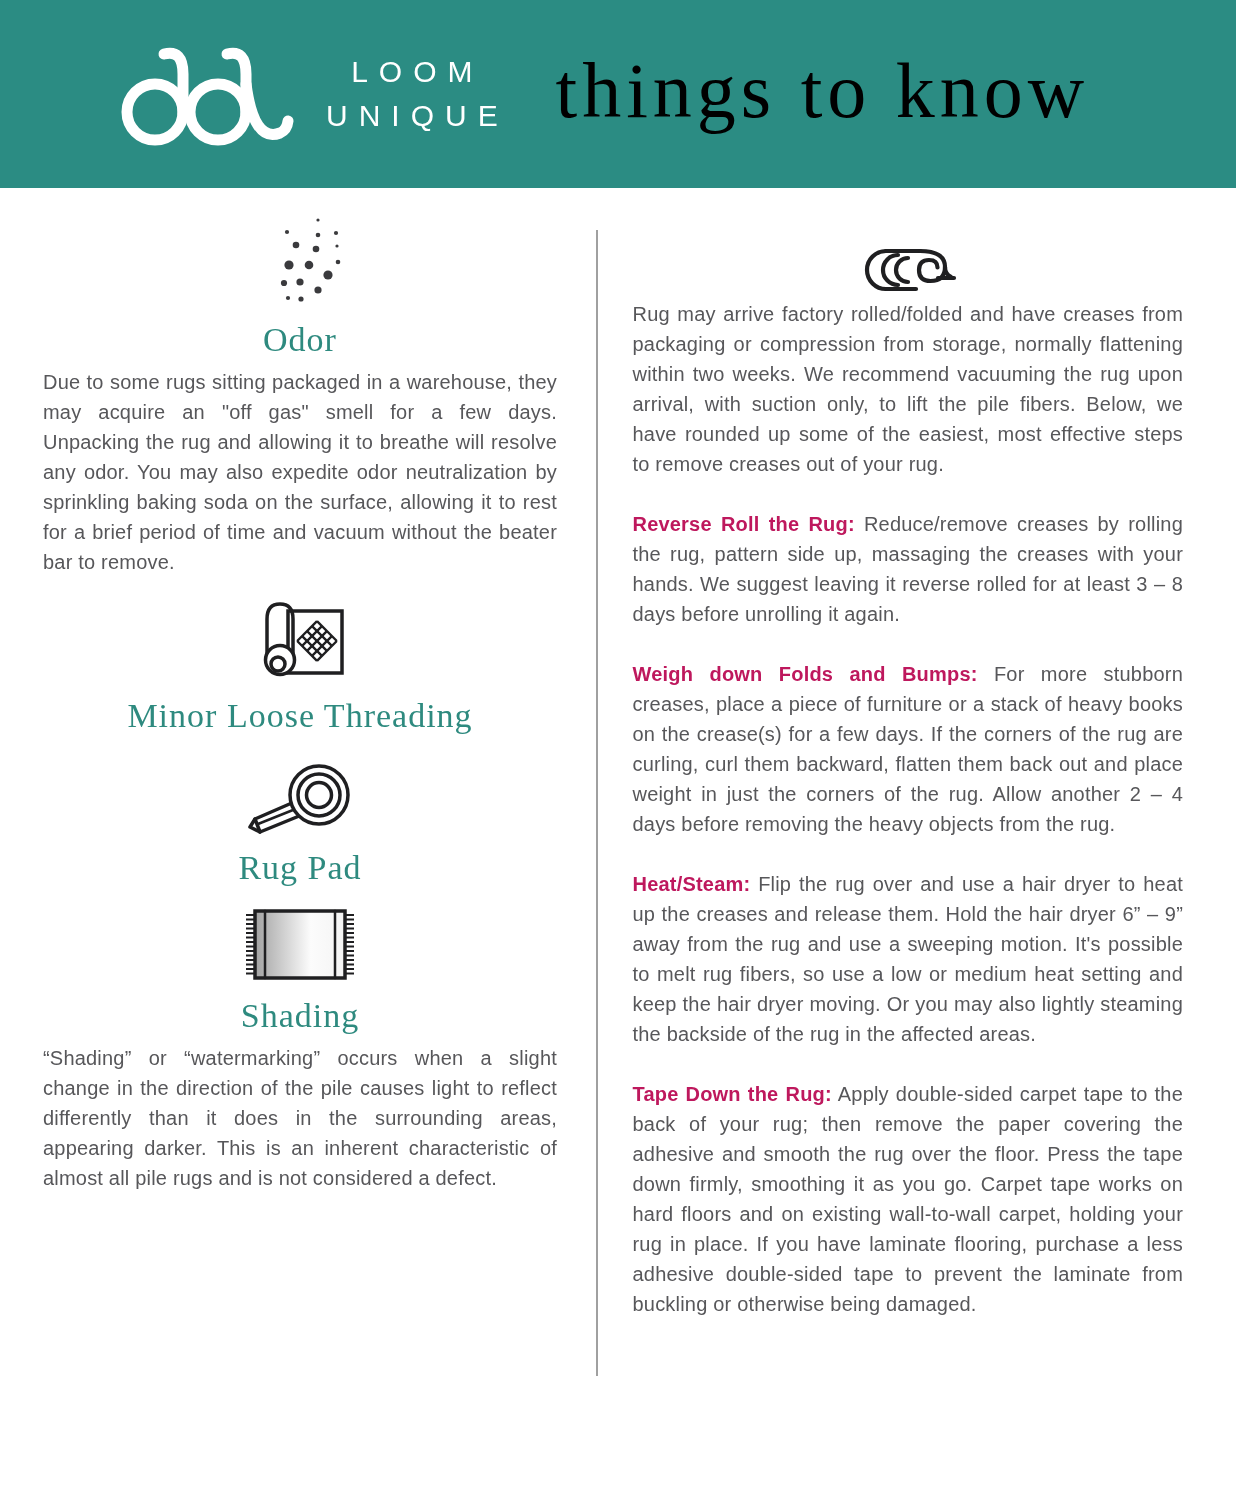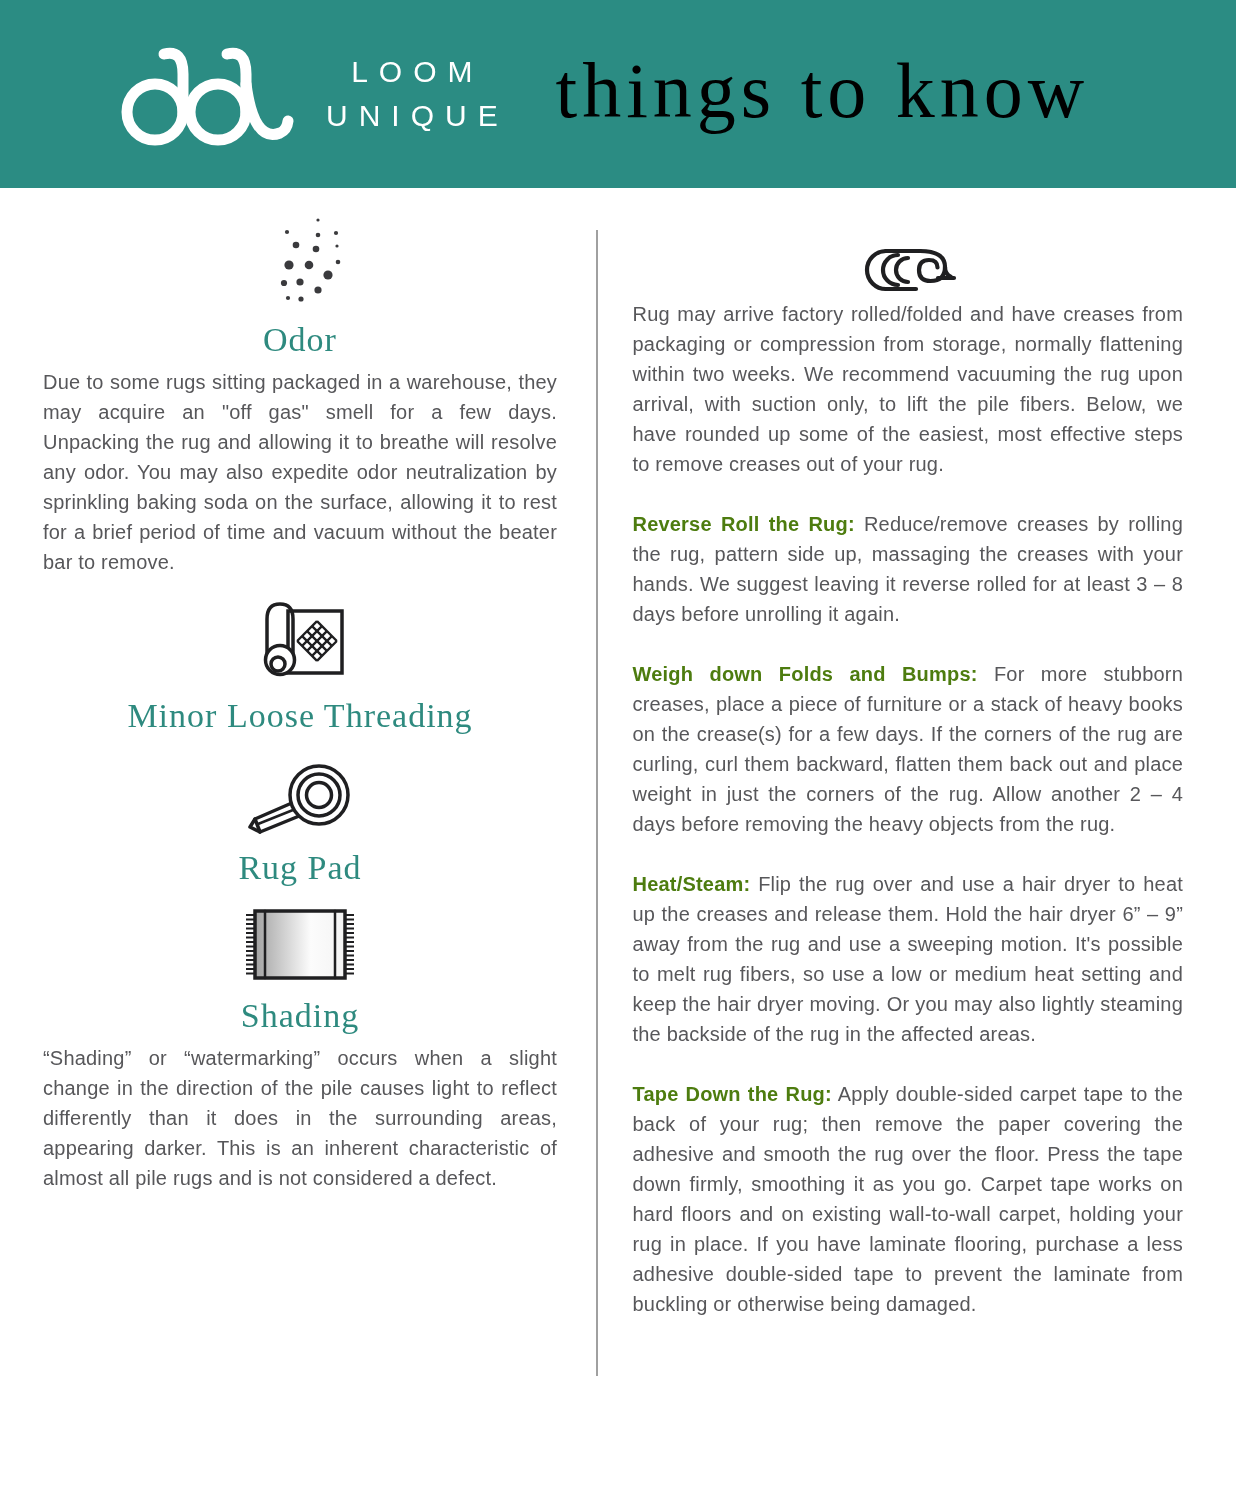--- a/index.html
+++ b/index.html
@@ -38,21 +38,21 @@
   .section h2{
     font-family:"Liberation Serif",serif;font-weight:400;
     color:#2e8a7f;font-size:34px;margin:14px 0 8px 0;letter-spacing:1px;
   }
   .body-text{
     text-align:justify;color:#57575a;font-size:20px;line-height:30px;
     margin:5px;letter-spacing:0.2px;
   }
   .sec-gap{margin-top:20px;}
   .tip{margin-top:30px;}
-  .tip-label{font-weight:bold;color:#4d7c0f;}
+  .tip-label{font-weight:bold;color:#be185d;}
   .icon-stroke{stroke:#1f1f21;fill:none;stroke-linecap:round;stroke-linejoin:round;}
 </style>
 </head>
 <body>
 
 <div class="page">
 
   <div class="banner">
     <div class="logo-group">
       <svg width="190" height="108" viewBox="0 0 190 108">

